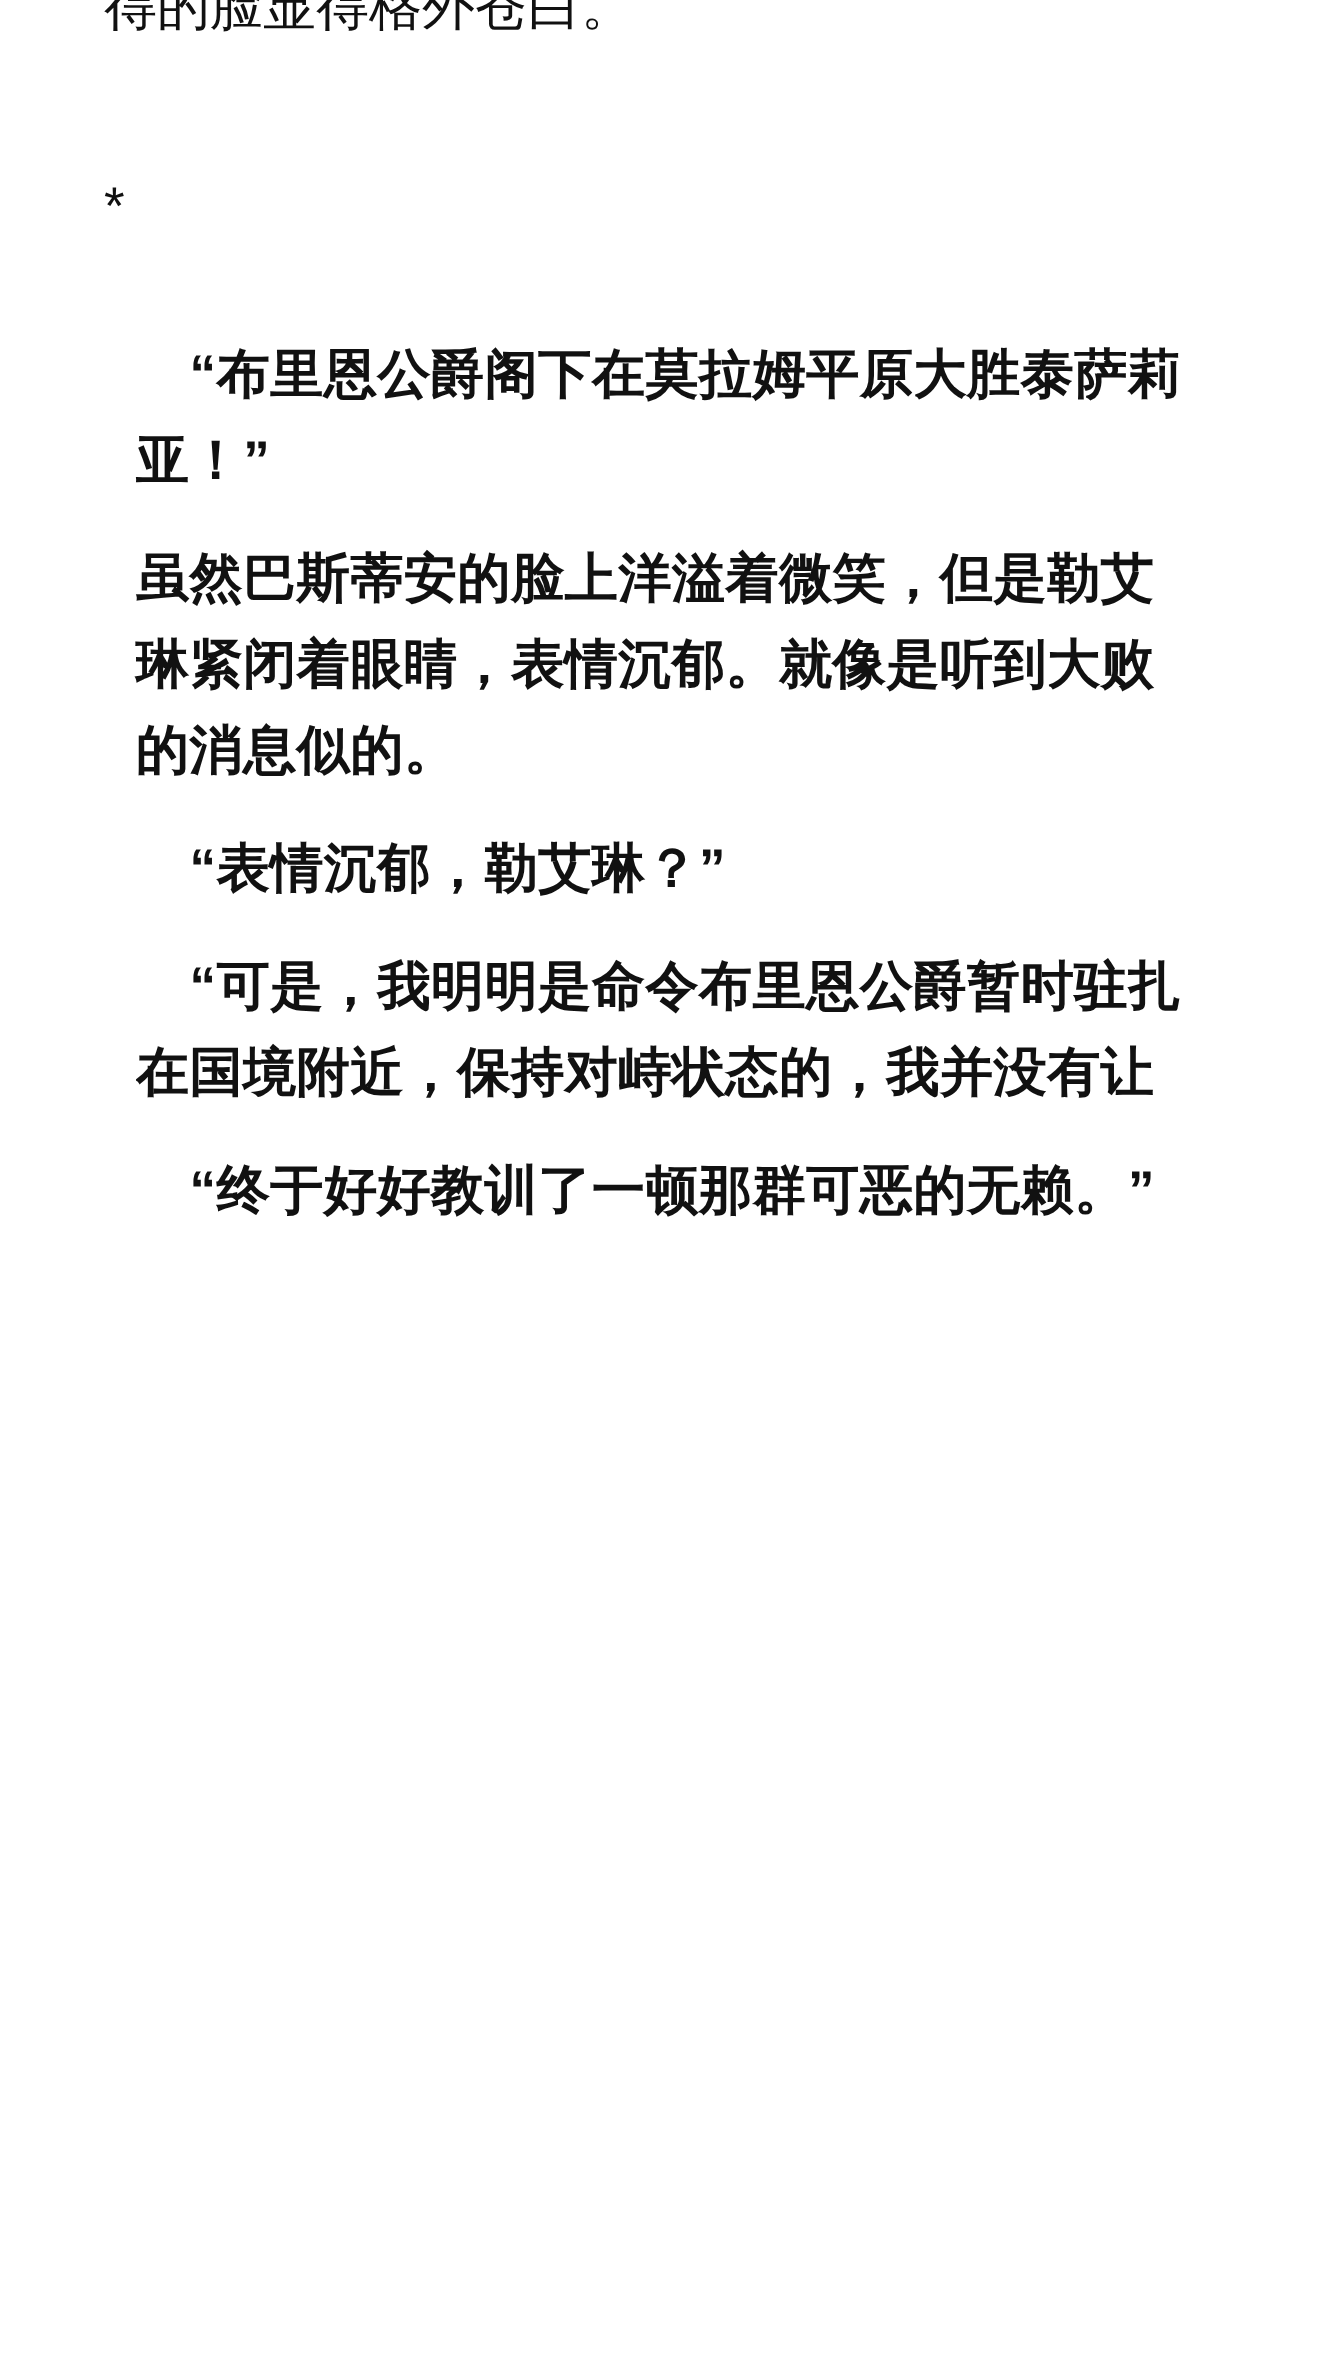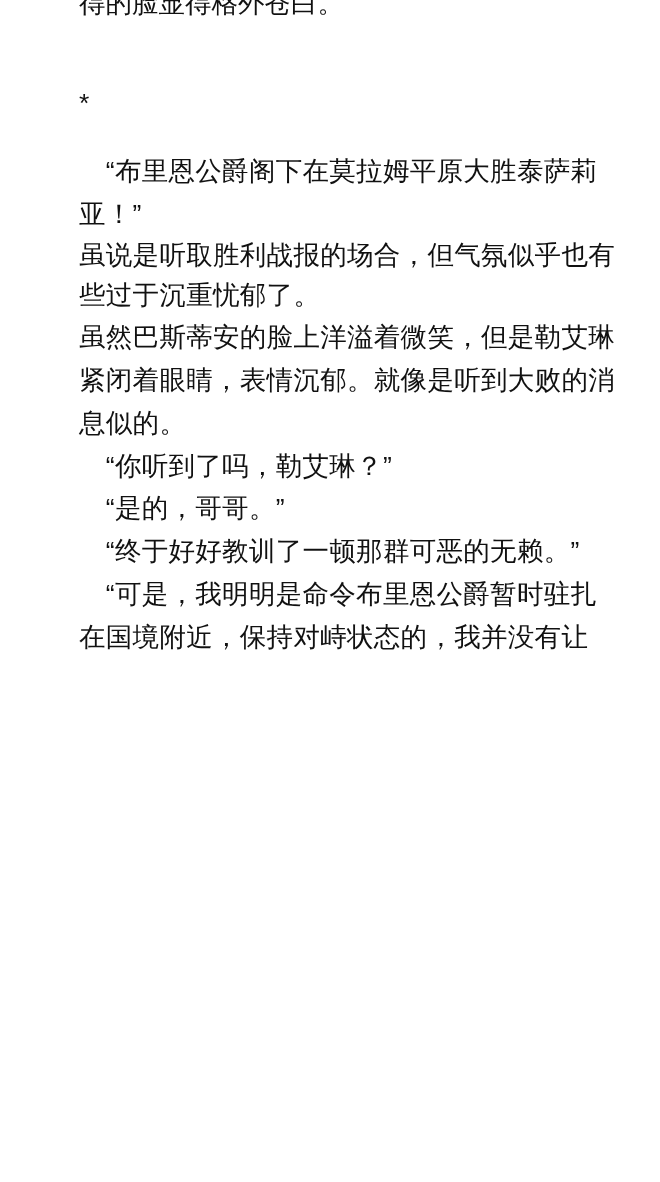--- a/index.html
+++ b/index.html
@@ -12,33 +12,34 @@
     height: 1182px;
     font-family: "Liberation Sans", "DejaVu Sans", sans-serif;
     color: #111111;
     overflow: hidden;
   }
   .page {
     position: relative;
     width: 660px;
     height: 1182px;
     box-sizing: border-box;
-    padding: 0 44px 0 79px;
+    padding: 0 44px 0 52px;
     background: #ffffff;
   }
   .reader-body {
     font-size: 26.5px;
     line-height: 1.62;
     letter-spacing: 0.3px;
     color: #111111;
   }
   .para {
-    margin: 0;
+    margin: 16px;
     white-space: pre-wrap;
     word-break: break-word;
+    font-weight: bold;
   }
   
   .clipped-top {
     height: 30px;
     overflow: hidden;
     position: relative;
     margin: 0 0 0 0;
   }
   .clipped-top .inner {
     position: relative;
@@ -72,21 +73,19 @@
 
   <div class="spacer-lg"></div>
 
   <div class="reader-body">
 
     <p class="sep">*</p>
 
     <div class="spacer-md"></div>
 
     <p class="para">　“布里恩公爵阁下在莫拉姆平原大胜泰萨莉亚！”</p>
-    <p class="para tight">虽说是听取胜利战报的场合，但气氛似乎也有些过于沉重忧郁了。</p>
     <p class="para">虽然巴斯蒂安的脸上洋溢着微笑，但是勒艾琳紧闭着眼睛，表情沉郁。就像是听到大败的消息似的。</p>
-    <p class="para">　“你听到了吗，勒艾琳？”</p>
-    <p class="para">　“是的，哥哥。”</p>
+    <p class="para">　“表情沉郁，勒艾琳？”</p>
+    <p class="para clipped-bottom">　“可是，我明明是命令布里恩公爵暂时驻扎在国境附近，保持对峙状态的，我并没有让</p>
     <p class="para">　“终于好好教训了一顿那群可恶的无赖。”</p>
-    <p class="para clipped-bottom">　“可是，我明明是命令布里恩公爵暂时驻扎在国境附近，保持对峙状态的，我并没有让</p>
 
   </div>
 </div>
 
 </body></html>

